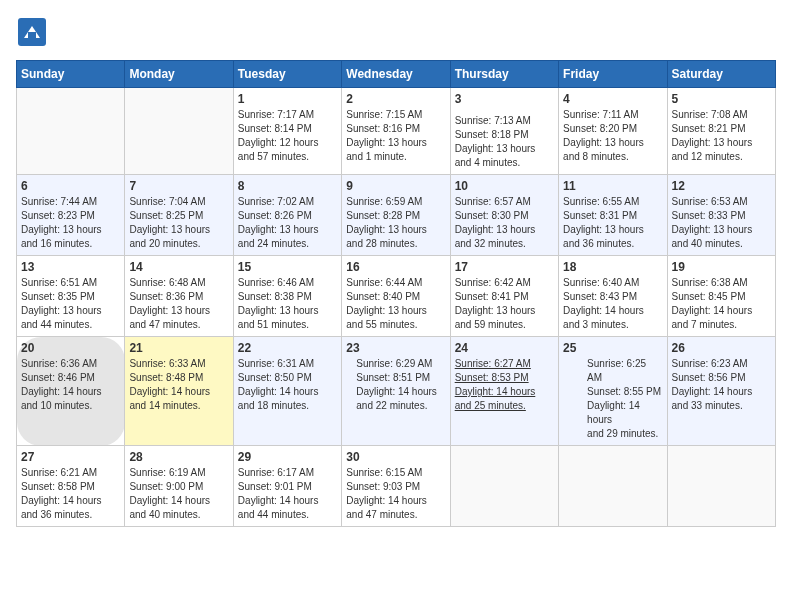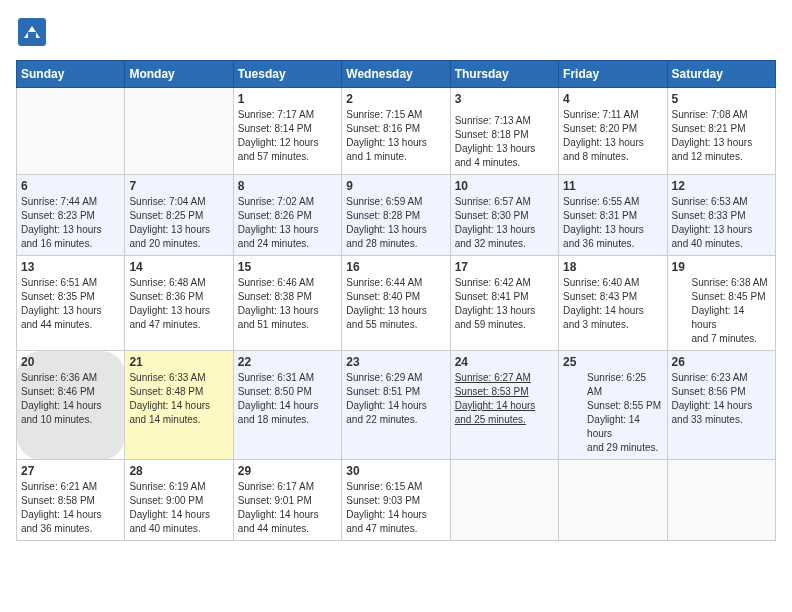--- a/index.html
+++ b/index.html
@@ -257,21 +257,21 @@
         </td>
         <td style="background: rgb(255, 255, 255);">
           <span class="day-num">18</span>
           <div class="day-info" style="white-space: pre-line;">Sunrise: 6:40 AM
 Sunset: 8:43 PM
 Daylight: 14 hours
 and 3 minutes.</div>
         </td>
         <td style="background: rgb(255, 255, 255);">
           <span class="day-num">19</span>
-          <div class="day-info" style="white-space: pre-line; margin-left: 20px;">Sunrise: 6:38 AM
+          <div class="day-info" style="white-space: pre-line;">Sunrise: 6:38 AM
 Sunset: 8:45 PM
 Daylight: 14 hours
 and 7 minutes.</div>
         </td>
       </tr>
       <tr>
         <td style="background: #e5e5e5; border-radius: 24px;">
           <span class="day-num">20</span>
           <div class="day-info" style="white-space: pre-line;">Sunrise: 6:36 AM
 Sunset: 8:46 PM
@@ -287,21 +287,21 @@
         </td>
         <td style="background: rgb(240, 244, 255);">
           <span class="day-num">22</span>
           <div class="day-info" style="white-space: pre-line;">Sunrise: 6:31 AM
 Sunset: 8:50 PM
 Daylight: 14 hours
 and 18 minutes.</div>
         </td>
         <td style="background: rgb(240, 244, 255);">
           <span class="day-num">23</span>
-          <div class="day-info" style="white-space: pre-line;">Sunrise: 6:29 AM
+          <div class="day-info" style="white-space: pre-line; margin-left: 10px;">Sunrise: 6:29 AM
 Sunset: 8:51 PM
 Daylight: 14 hours
 and 22 minutes.</div>
         </td>
         <td style="background: rgb(240, 244, 255);">
           <span class="day-num">24</span>
           <div class="day-info" style="white-space: pre-line; text-decoration: underline;">Sunrise: 6:27 AM
 Sunset: 8:53 PM
 Daylight: 14 hours
 and 25 minutes.</div>

